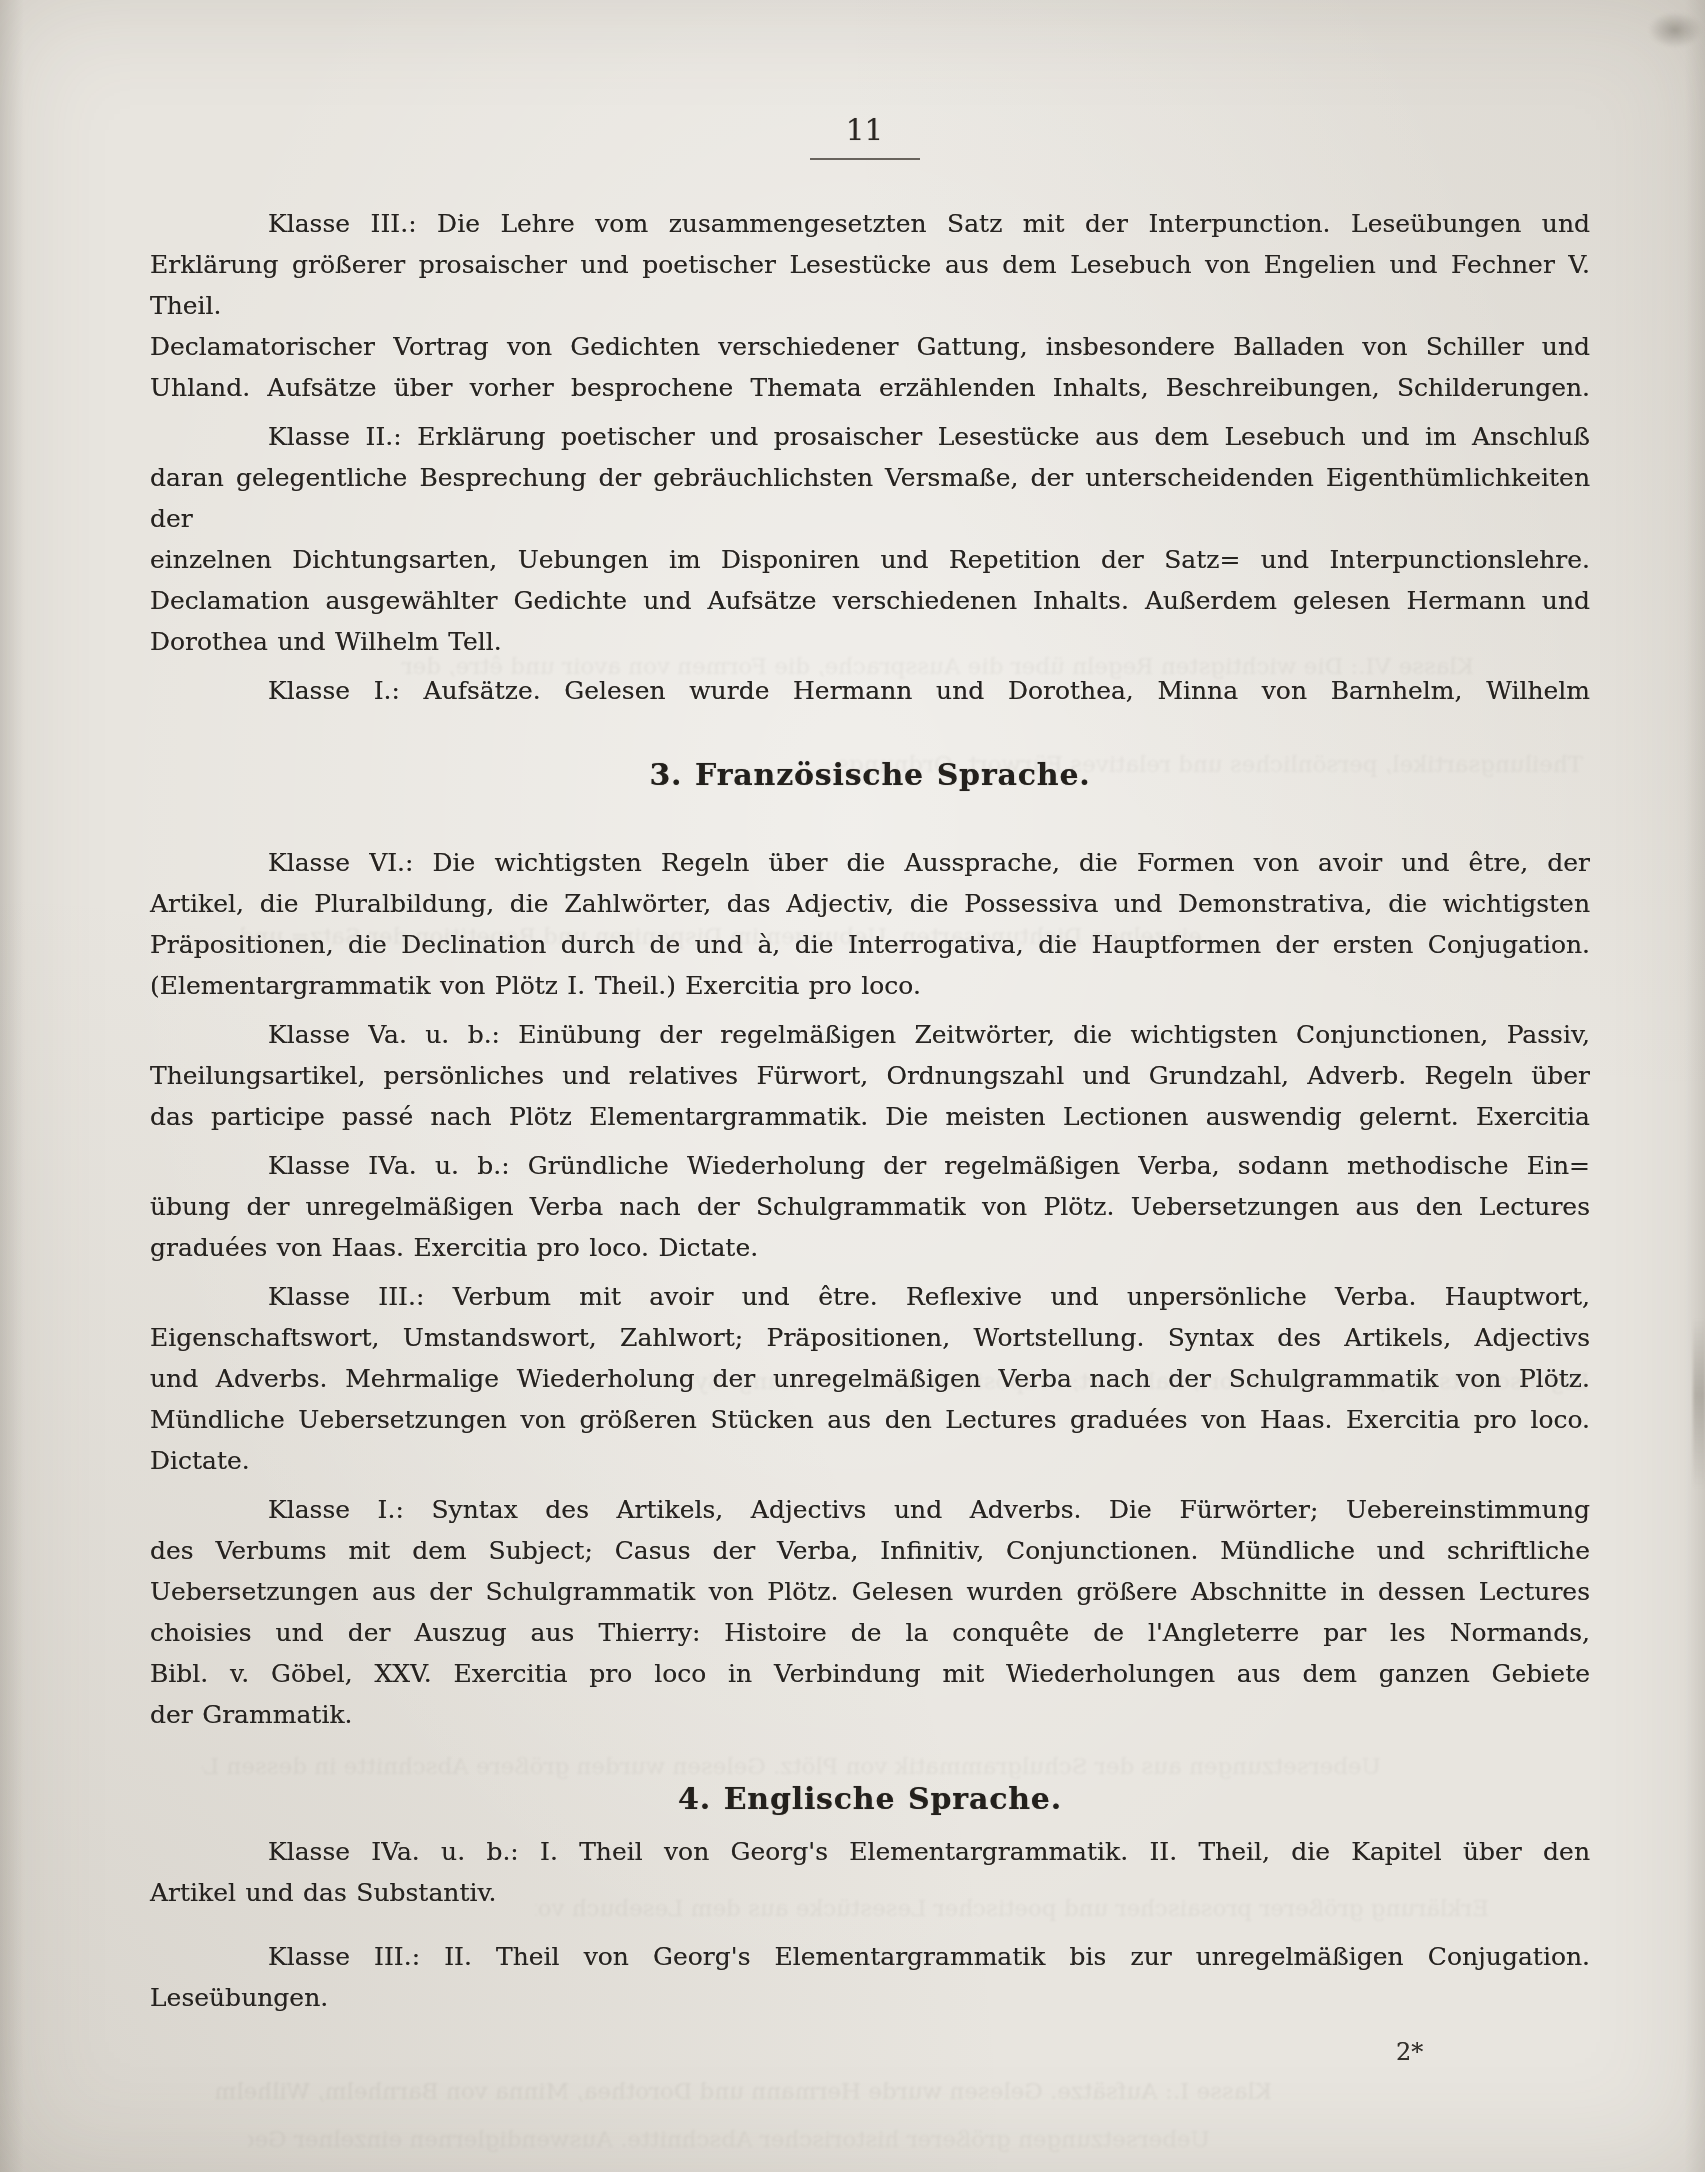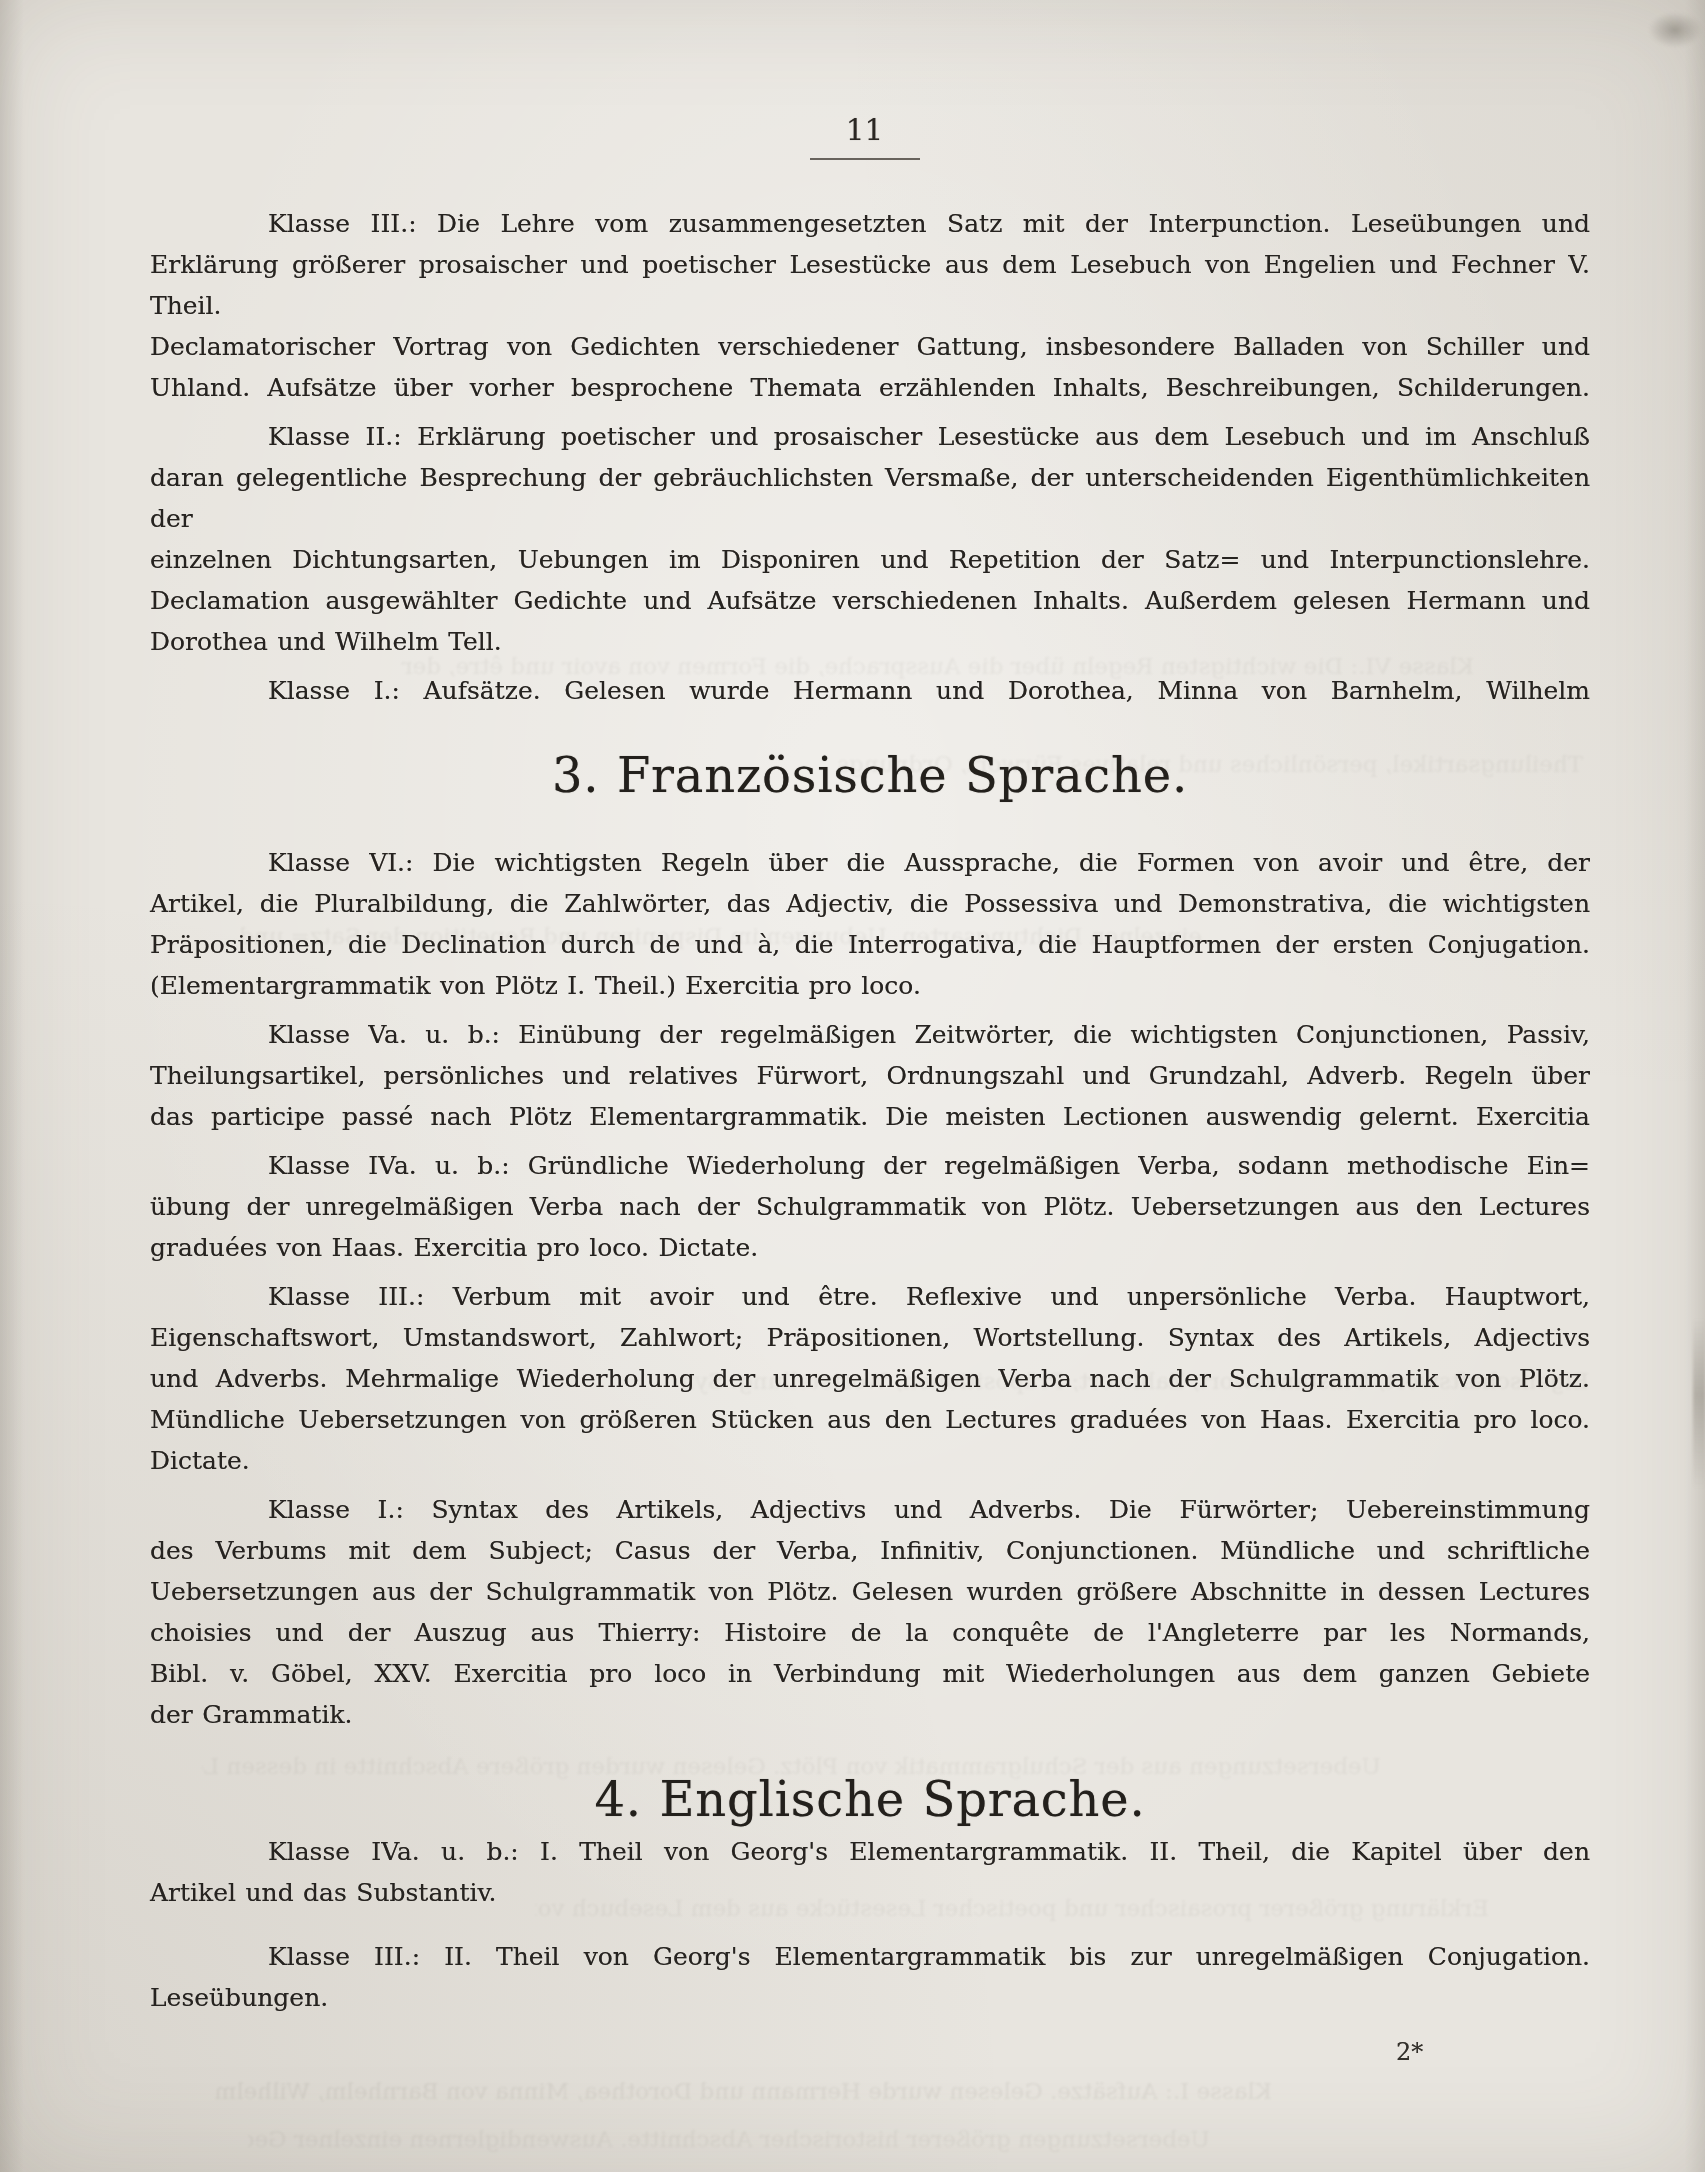--- a/index.html
+++ b/index.html
@@ -37,21 +37,21 @@
     font-size: 25px; line-height: 41px;
     word-spacing: 0.06em;
     text-shadow: 0 0 0.5px rgba(40,35,30,0.55);
   }
   .para { margin: 8px; }
   .line { text-align: justify; text-align-last: justify; }
   .line.short { text-align: right; text-align-last: left; }
   .line.first { text-indent: 118px; }
 
   .heading {
-    font-size: 48px; line-height: 48px; font-weight: normal;
+    font-size: 30px; line-height: 48px; font-weight: bold;
     text-align: center; letter-spacing: 0.8px;
     color: #23201c; text-shadow: 0 0 0.8px rgba(35,32,28,0.5);
     margin-top: 40px;
   }
   .content > :nth-child(5)  { margin-top: 43px; }
   .content > :nth-child(11) { margin-top: 8px; }
   .content > :nth-child(12) { margin-top: 23px; }
   .content > :nth-child(13) { margin-top: 23px; }
 
   

